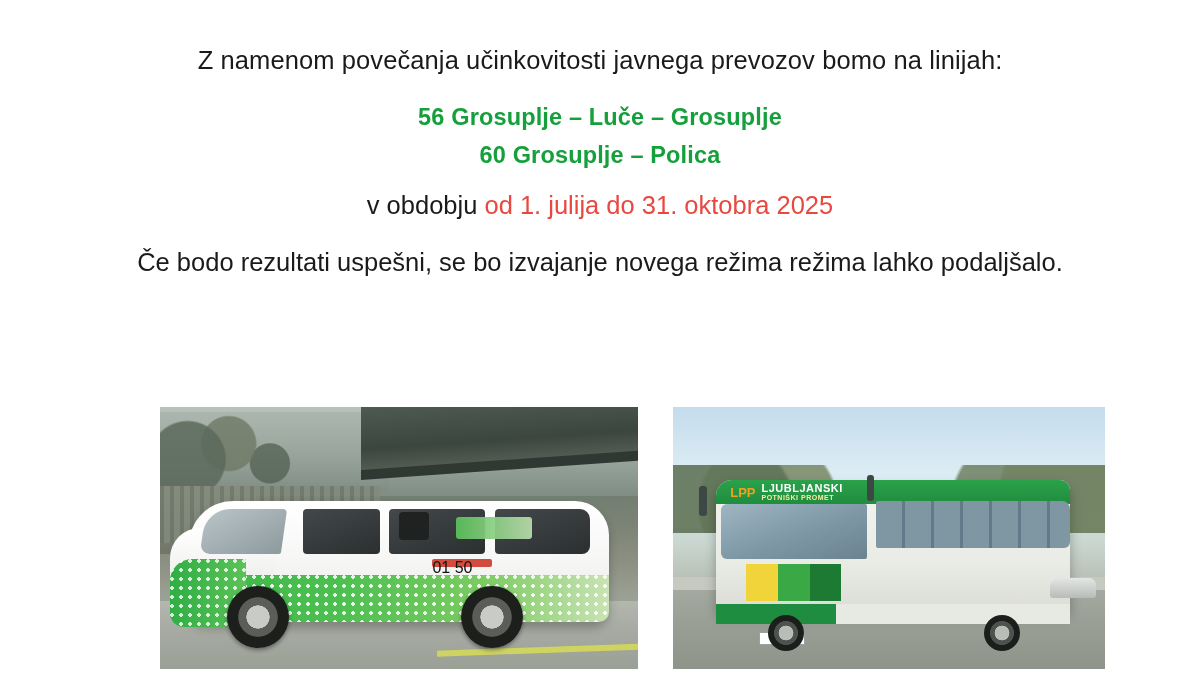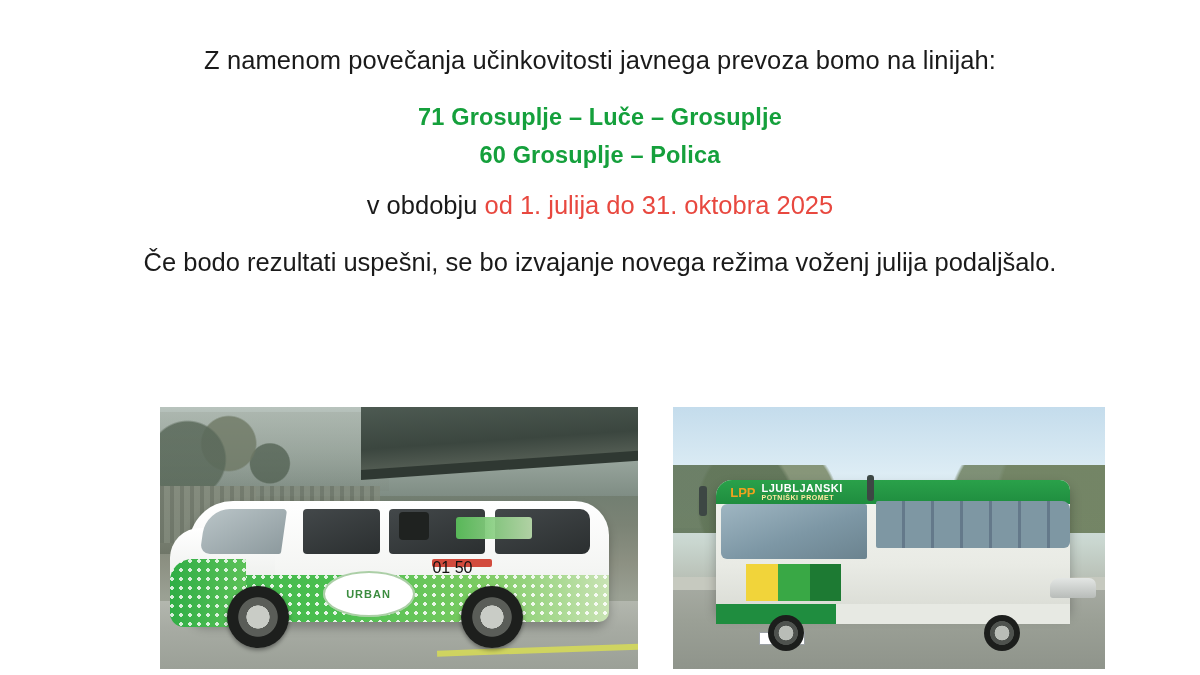--- a/index.html
+++ b/index.html
@@ -413,32 +413,32 @@
     border-radius: 9px 7px 3px 3px;
   }
 </style>
 </head>
 <body>
 
 <div class="slide">
 
   <div class="text-block">
 
-    <div class="line-intro">Z namenom povečanja učinkovitosti javnega prevoza bomo na linijah:</div>
+    <div class="line-intro">Z namenom povečanja učinkovitosti javnega prevozov bomo na linijah:</div>
 
     <div class="routes">
-      <div>71 Grosuplje – Luče – Grosuplje</div>
+      <div>56 Grosuplje – Luče – Grosuplje</div>
       <div>60 Grosuplje – Polica</div>
     </div>
 
     <div class="period">
       <div><span>v obdobju </span><span class="hl">od 1. julija do 31. oktobra 2025</span></div>
     </div>
 
-    <div class="closing">Če bodo rezultati uspešni, se bo izvajanje novega režima voženj julija podaljšalo.</div>
+    <div class="closing">Če bodo rezultati uspešni, se bo izvajanje novega režima režima lahko podaljšalo.</div>
   </div>
 
   <div class="photo" id="photo-van">
     <div class="van-scene">
       <div class="van-sky"></div>
       <div class="van-trees"></div>
       <div class="van-canopy"></div>
       <div class="van-canopy-edge"></div>
       <div class="van-wall"></div>
       <div class="van-fence"></div>
@@ -449,21 +449,20 @@
       <div class="van-front"></div>
       <div class="van-windshield"></div>
       <div class="van-window w1"></div>
       <div class="van-window w2"></div>
       <div class="van-window w3"></div>
       <div class="van-badge"></div>
       <div class="van-decal"></div>
       <div class="van-decal2">01 50 32 565</div>
       <div class="van-greenband"></div>
       <div class="van-nose-green"></div>
-      <div class="van-logo">URBAN</div>
       <div class="van-wheel front"></div>
       <div class="van-wheel rear"></div>
     </div>
   </div>
 
   <div class="photo" id="photo-bus">
     <div class="bus-scene">
       <div class="bus-sky"></div>
       <div class="bus-trees"></div>
       <div class="bus-road"></div>

